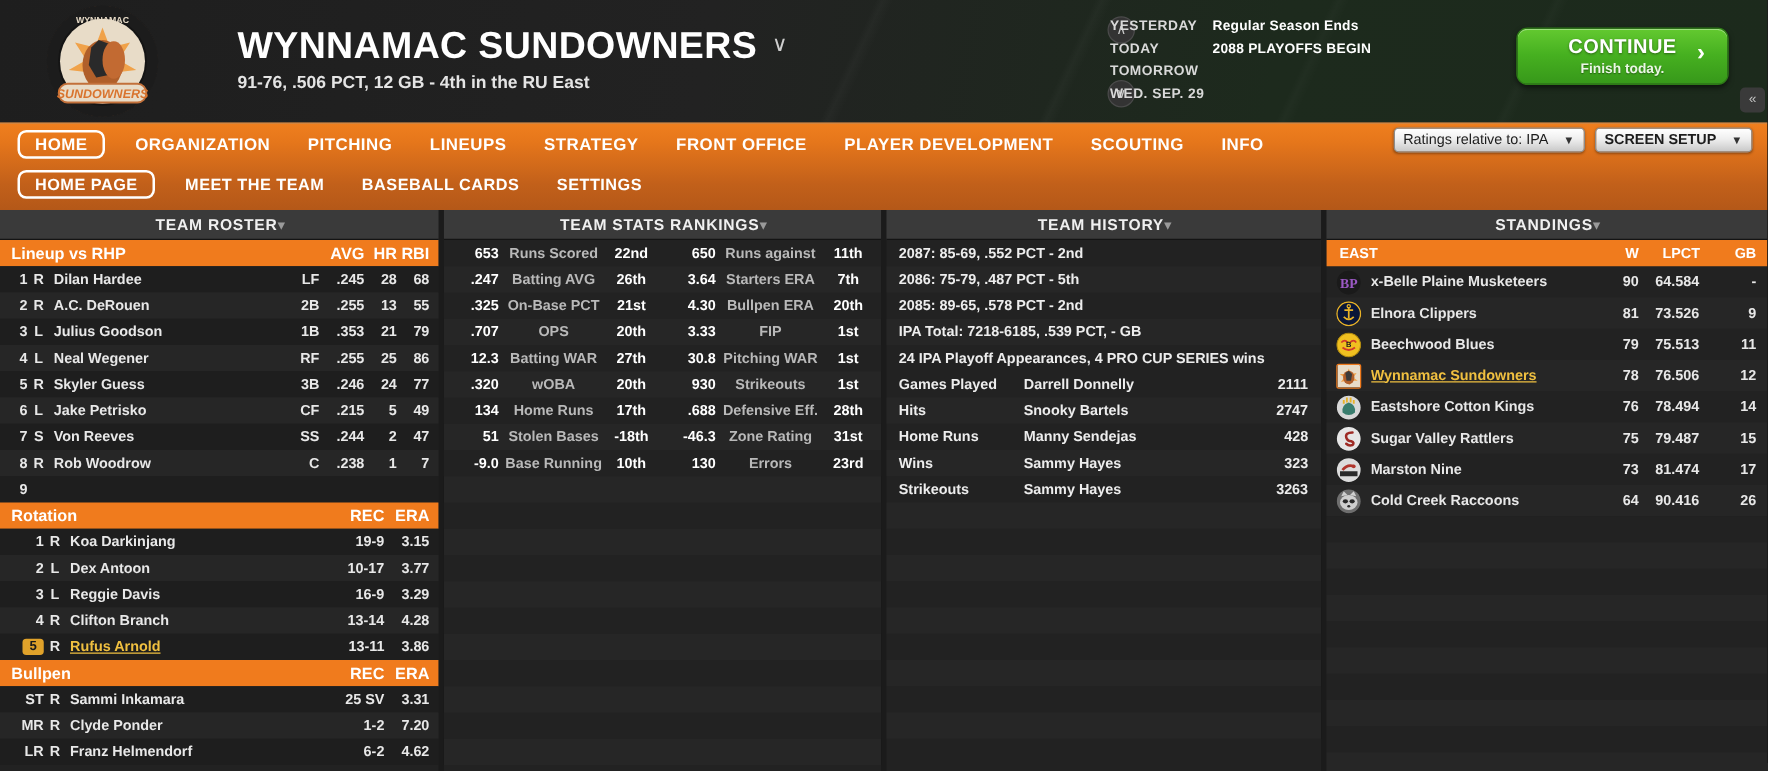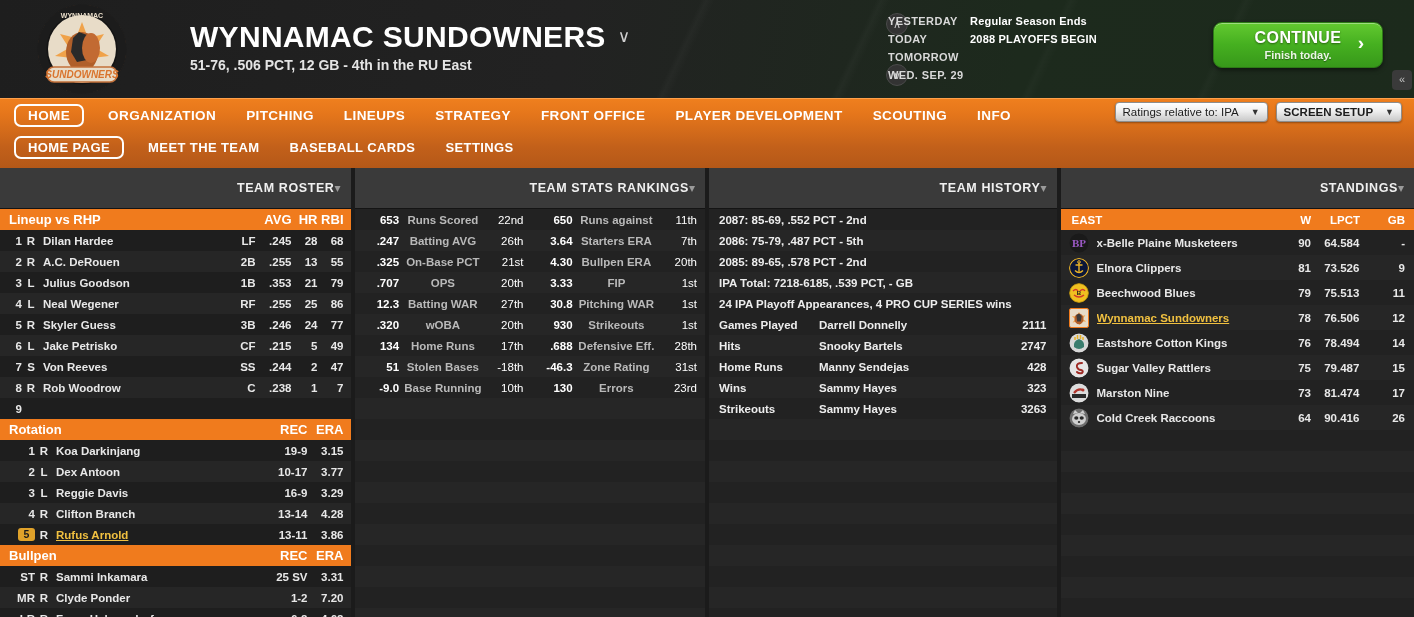--- a/index.html
+++ b/index.html
@@ -128,22 +128,22 @@
     position:absolute; top:168px; left:0; right:0; bottom:0;
     display:flex; gap:4px; padding:0 0 0 0;
   }
   .panel { width:354px; display:flex; flex-direction:column; overflow:hidden; }
   .panel.p1 { width:351px; margin-left:0; }
   .panel.p2 { width:351px; }
   .panel.p3 { width:348px; }
   .panel.p4 { width:354px; }
 
   .panel-head {
-    height:41px; background:#3a3a3a;
-    display:flex; align-items:center; justify-content:flex-end;
+    height:24px; background:#3a3a3a;
+    display:flex; align-items:center; justify-content:center;
     padding:0 10px 0 12px;
     border-bottom:1px solid #141414;
   }
   .panel-title {
     color:#f0f0f0; font-size:12.5px; font-weight:bold; letter-spacing:.6px;
   }
   .panel-chev { color:#9a9a9a; font-size:12px; }
   .panel-body { flex:1; background:#222; overflow:hidden; }
 
   
@@ -180,21 +180,21 @@
     background:#e0a22a; color:#1c1c1c; border-radius:3px;
     font-size:10.5px; font-weight:bold; text-align:center; line-height:13px;
   }
   .hl-name { color:#f0c040; text-decoration:underline; font-weight:bold; }
 
   
   .srow { display:flex; align-items:center; height:21px; font-size:11.5px; padding:0 8px 0 6px; }
   .srow.alt { background:#262626; }
   .s-val  { width:44px; text-align:right; color:#fff; font-weight:bold; }
   .s-lbl  { width:100px; text-align:center; color:#b9b9b9; font-weight:bold; }
-  .s-rank { width:42px; text-align:right; color:#fff; font-weight:normal; }
+  .s-rank { width:42px; text-align:center; color:#fff; font-weight:bold; }
   .s-gap  { width:12px; }
 
   
   .hrow {
     display:flex; align-items:center; height:21px;
     padding:0 10px; font-size:11.5px; color:#ededed; font-weight:bold;
   }
   .hrow.alt { background:#262626; }
   .hrow.sub { color:#9e9e9e; font-size:11px; letter-spacing:.4px; }
   .h-cat { width:100px; font-weight:bold; color:#ededed; }
@@ -245,21 +245,21 @@
       <ellipse cx="56" cy="44" rx="9" ry="15" fill="#c26a32"></ellipse>
       <text x="47" y="14" text-anchor="middle" fill="#e8dcc8" font-size="7" font-weight="bold" font-family="Liberation Sans, sans-serif">WYNNAMAC</text>
       <rect x="12" y="63" width="70" height="15" rx="7" fill="#e8dcc8" stroke="#c2703a" stroke-width="1.5"></rect>
       <text x="47" y="74" text-anchor="middle" fill="#d9742e" font-size="10" font-weight="bold" font-style="italic" font-family="Liberation Sans, sans-serif">SUNDOWNERS</text>
     </svg>
   </div>
 
   <div class="team-title">
     <span>WYNNAMAC SUNDOWNERS</span><span class="title-chev">∨</span>
   </div>
-  <div class="team-sub">51-76, .506 PCT, 12 GB - 4th in the RU East</div>
+  <div class="team-sub">91-76, .506 PCT, 12 GB - 4th in the RU East</div>
 
   <div class="navarrow up">∧</div>
   <div class="navarrow down">∨</div>
 
   <div class="datebox">
     <div class="date-row">
       <span class="date-lbl">YESTERDAY</span>
       <span class="date-val">Regular Season Ends</span>
     </div>
     <div class="date-row">

